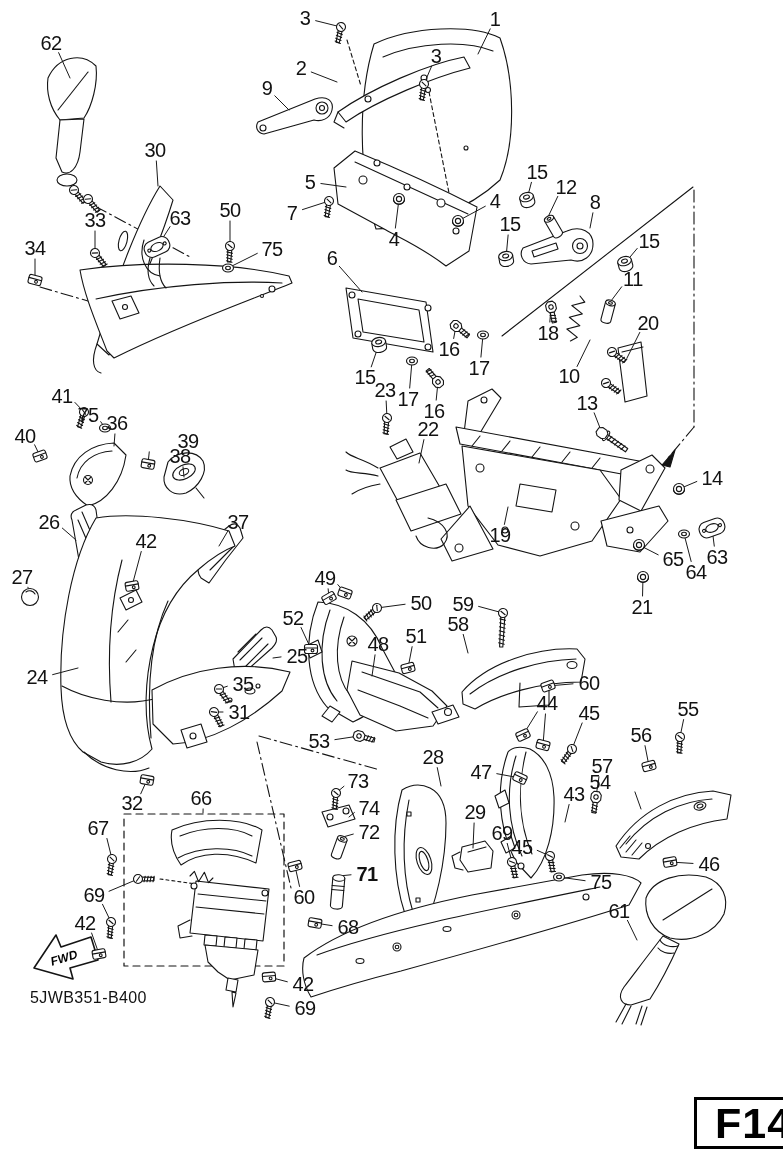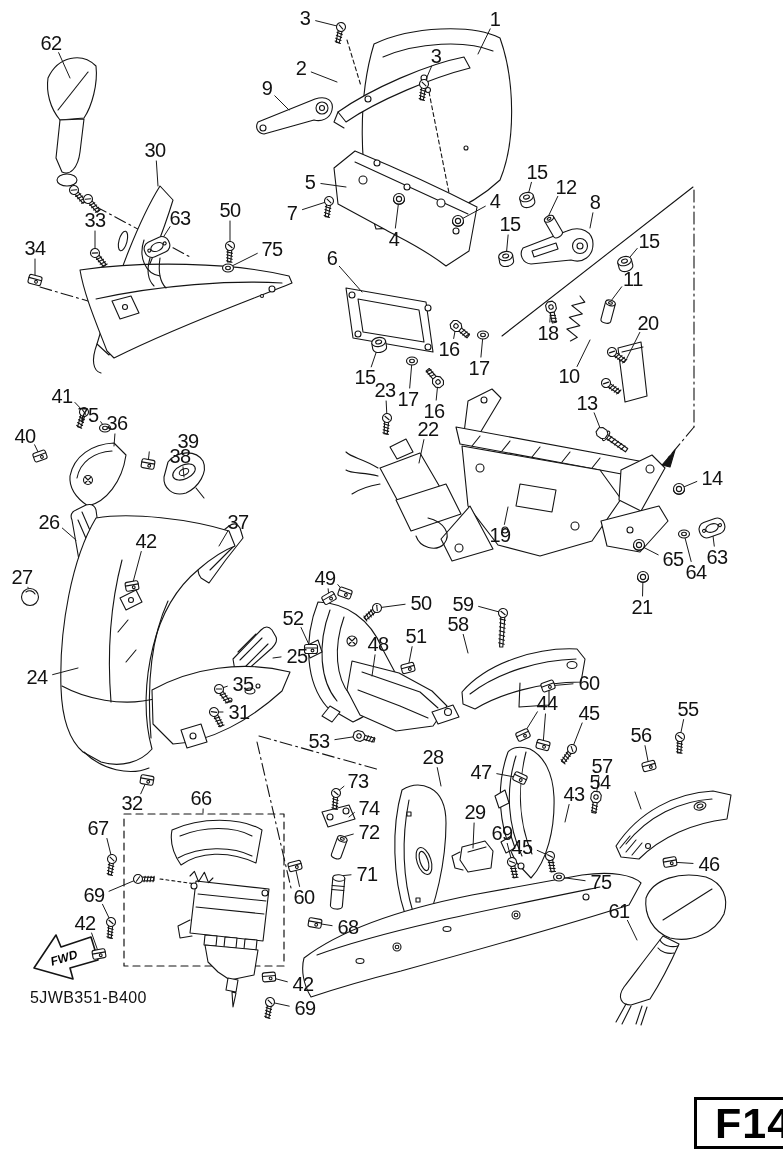--- a/index.html
+++ b/index.html
@@ -911,21 +911,21 @@
       <div class="callout" style="left: 94px; top: 895px;">69</div>
       <div class="callout" style="left: 85px; top: 923px;">42</div>
       <div class="callout" style="left: 433px; top: 757px;">28</div>
       <div class="callout" style="left: 481px; top: 772px;">47</div>
       <div class="callout" style="left: 475px; top: 812px;">29</div>
       <div class="callout" style="left: 502px; top: 833px;">69</div>
       <div class="callout" style="left: 522px; top: 847px;">45</div>
       <div class="callout" style="left: 358px; top: 781px;">73</div>
       <div class="callout" style="left: 369px; top: 808px;">74</div>
       <div class="callout" style="left: 369px; top: 832px;">72</div>
-      <div class="callout" style="left: 367px; top: 874px;">71</div>
+      <div class="callout" style="left: 367px; top: 874px; font-weight: bold;">71</div>
       <div class="callout" style="left: 304px; top: 897px;">60</div>
       <div class="callout" style="left: 348px; top: 927px;">68</div>
       <div class="callout" style="left: 303px; top: 984px;">42</div>
       <div class="callout" style="left: 305px; top: 1008px;">69</div>
       <div class="callout" style="left: 589px; top: 683px;">60</div>
       <div class="callout" style="left: 547px; top: 703px;">44</div>
       <div class="callout" style="left: 589px; top: 713px;">45</div>
       <div class="callout" style="left: 688px; top: 709px;">55</div>
       <div class="callout" style="left: 641px; top: 735px;">56</div>
       <div class="callout" style="left: 602px; top: 766px;">57</div>

